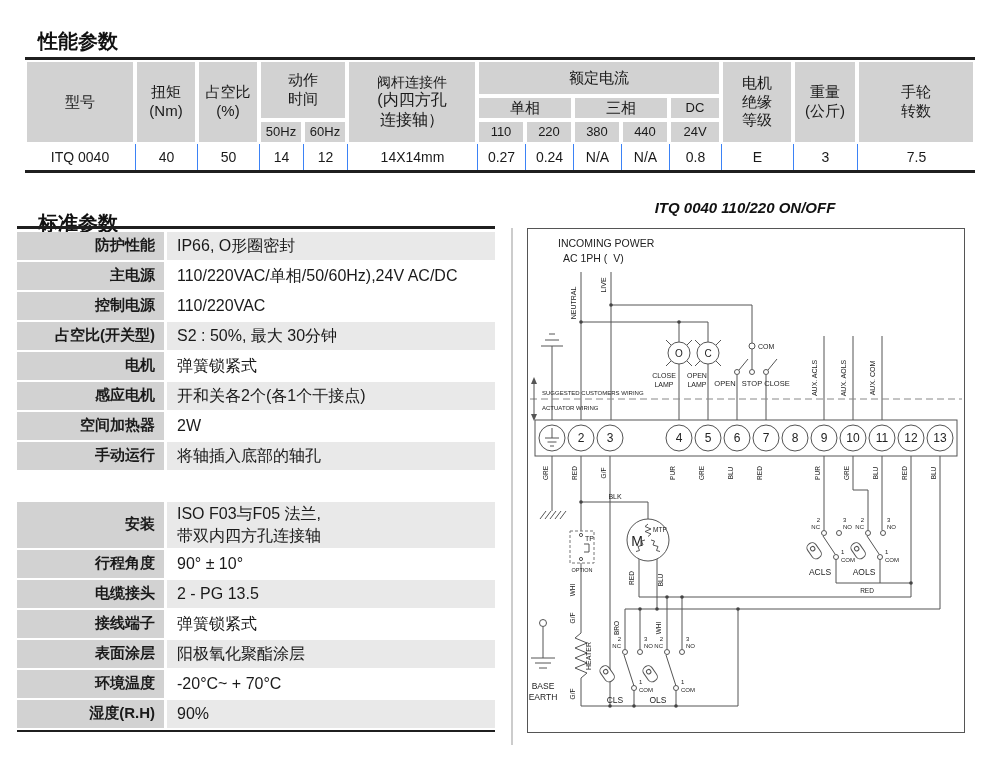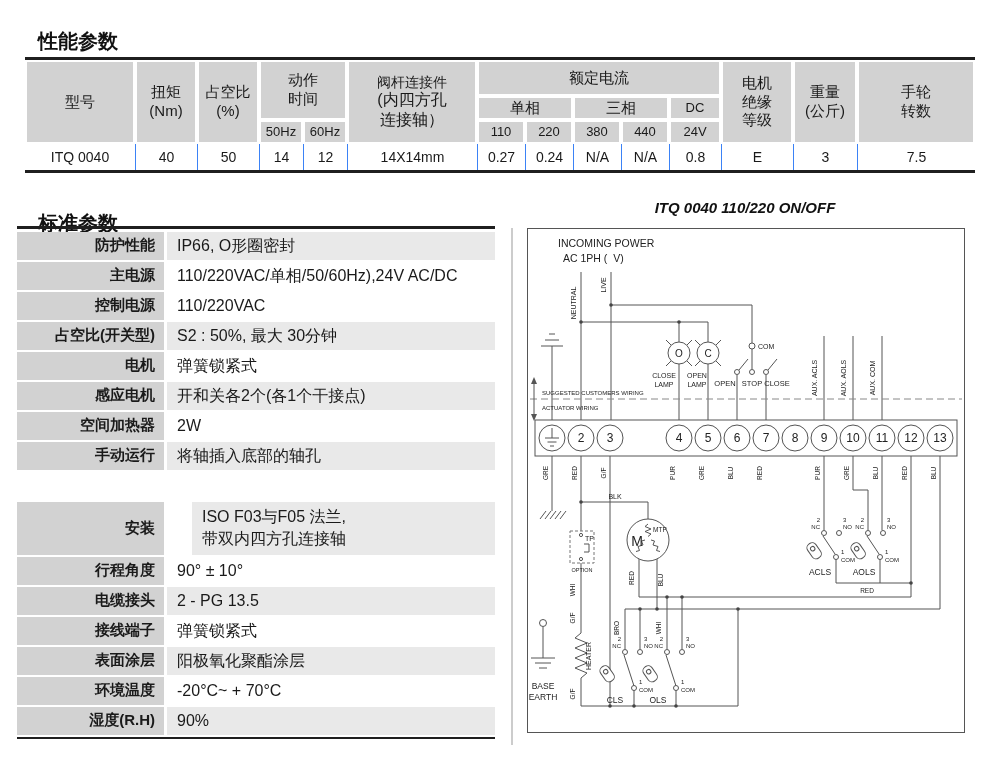--- a/index.html
+++ b/index.html
@@ -31,21 +31,21 @@
   .spec{position:absolute;left:17px;top:226px;width:478px;}
   .spec-rule-top,.spec-rule-bottom{height:2.5px;background:#1f1f1f;width:478px;}
   .spec-rows{padding-top:3px;}
   .spec-row{display:flex;margin-bottom:2px;}
   .spec-row .lab{width:147px;background:#d2d2d2;font-size:15px;font-weight:bold;
       text-align:right;padding-right:9px;box-sizing:border-box;display:flex;
       align-items:center;justify-content:flex-end;margin-right:3px;}
   .spec-row .val{flex:1;font-size:16px;display:flex;align-items:center;
       padding-left:10px;white-space:pre-line;line-height:1.35;}
   .spec-row{height:28px;}
-  .spec-row.tall{height:53px;gap:25px;}
+  .spec-row.tall{height:46px;}
   .spec-row.shade .val{background:#e9e9e9;}
   .col-divider{position:absolute;left:511px;top:228px;width:1.5px;height:517px;background:#cccccc;}
 
   
   .diagram{position:absolute;left:527px;top:228px;width:438px;height:505px;}
   svg text{font-family:"Liberation Sans","DejaVu Sans",sans-serif;fill:#222;}
   svg .w{stroke:#555;fill:none;stroke-width:1;}
   svg .wc{stroke:#555;fill:#fff;stroke-width:1;}
   svg .dot{fill:#444;stroke:none;}
 </style>

